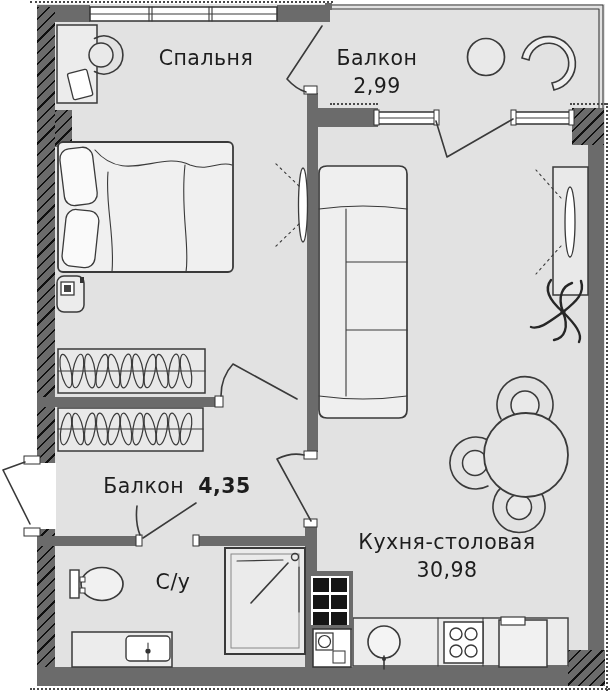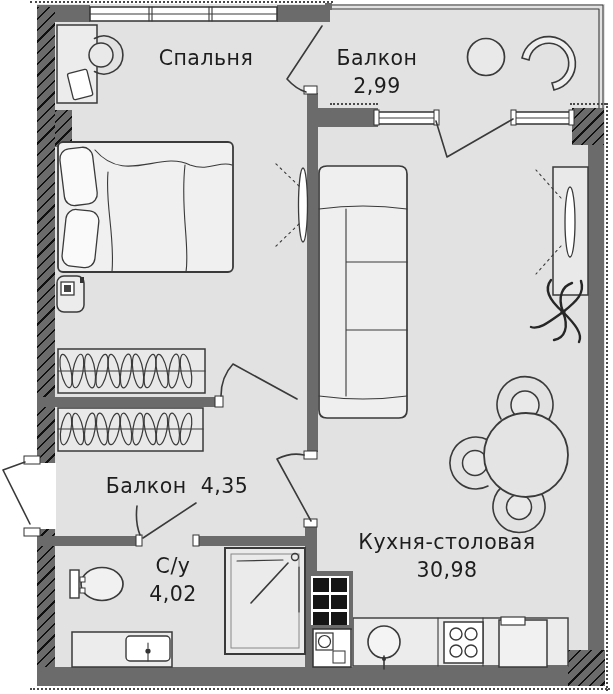--- a/index.html
+++ b/index.html
@@ -266,24 +266,23 @@
 
   <div class="room-label" style="left:121px;top:44px;width:170px;">
     <div>Спальня</div>
   </div>
   <div class="room-label" style="left:292px;top:44px;width:170px;">
     <div>Балкон</div>
     <div>2,99</div>
   </div>
   <div class="room-label" style="left:67px;top:472px;width:220px;">
     <span>Балкон</span>
-    <span style="margin-left:7px;">4,35</span>
-  </div>
-  <div class="room-label" style="left:98px;top:552px;width:150px;">
+    <span style="margin-left:7px;font-weight:bold;">4,35</span>
+  </div>
+  <div class="room-label" style="left:98px;top:568px;width:150px;">
     <div>С/у</div>
-    <div>4,02</div>
   </div>
   <div class="room-label" style="left:347px;top:528px;width:200px;">
     <div>Кухня-столовая</div>
     <div>30,98</div>
   </div>
 
 </div>
 
 </body></html>

